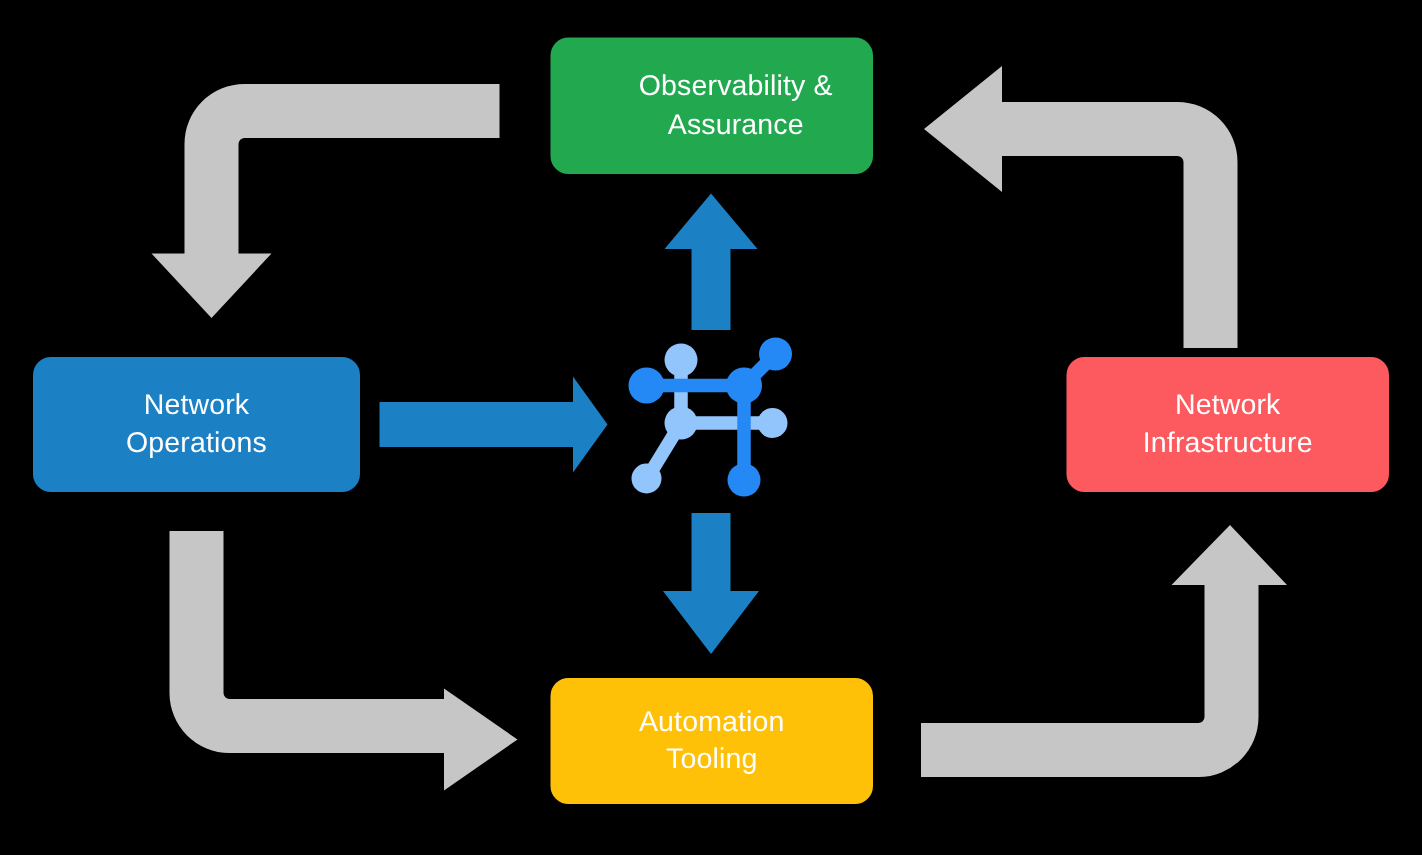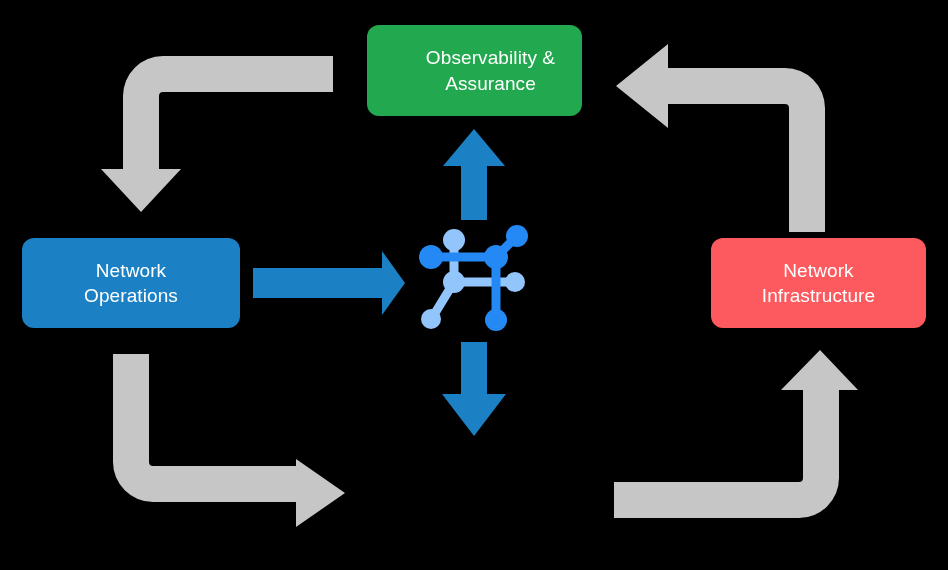--- a/index.html
+++ b/index.html
@@ -184,14 +184,18 @@
   <div class="node-box" id="box-operations" style="background:#1b81c4">
     <span class="node-label">Network
 Operations</span>
   </div>
 
   <div class="node-box" id="box-infrastructure" style="background:#fd5a5f">
     <span class="node-label">Network
 Infrastructure</span>
   </div>
 
+  <div class="node-box" id="box-automation" style="background:#ffc107">
+    <span class="node-label">Automation
+Tooling</span>
+  </div>
 
 </div>
 
 </body></html>

